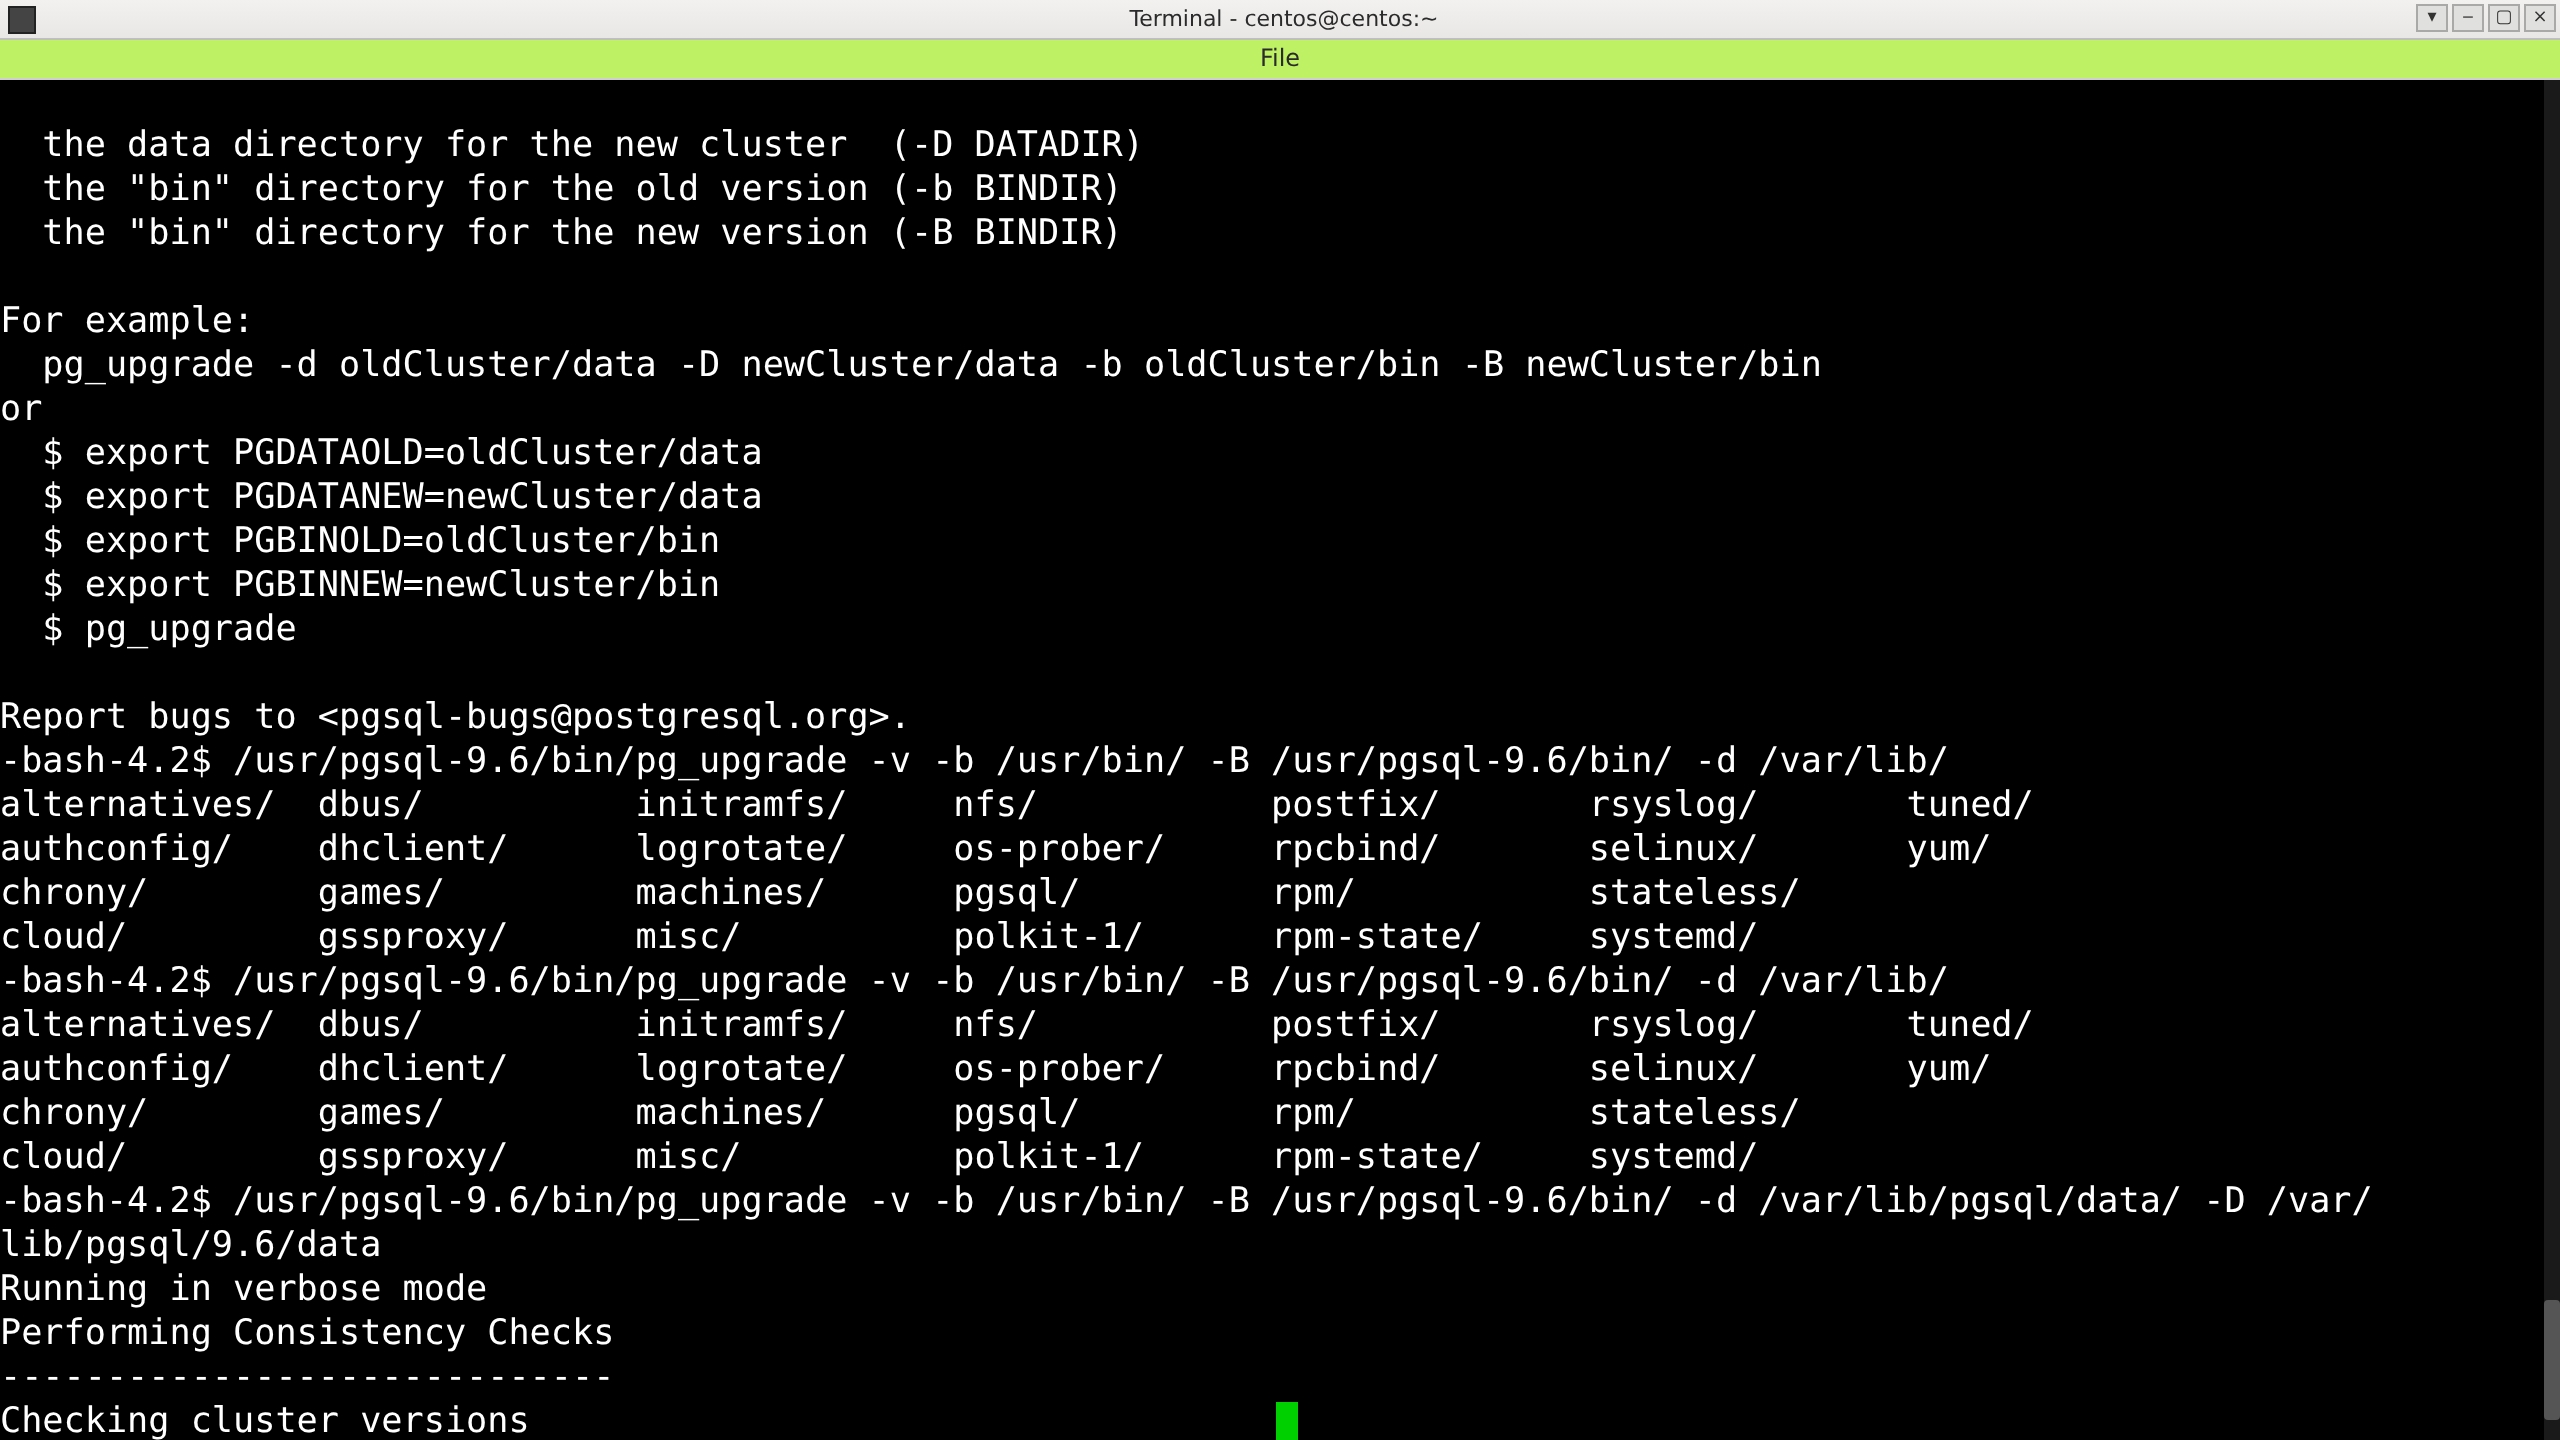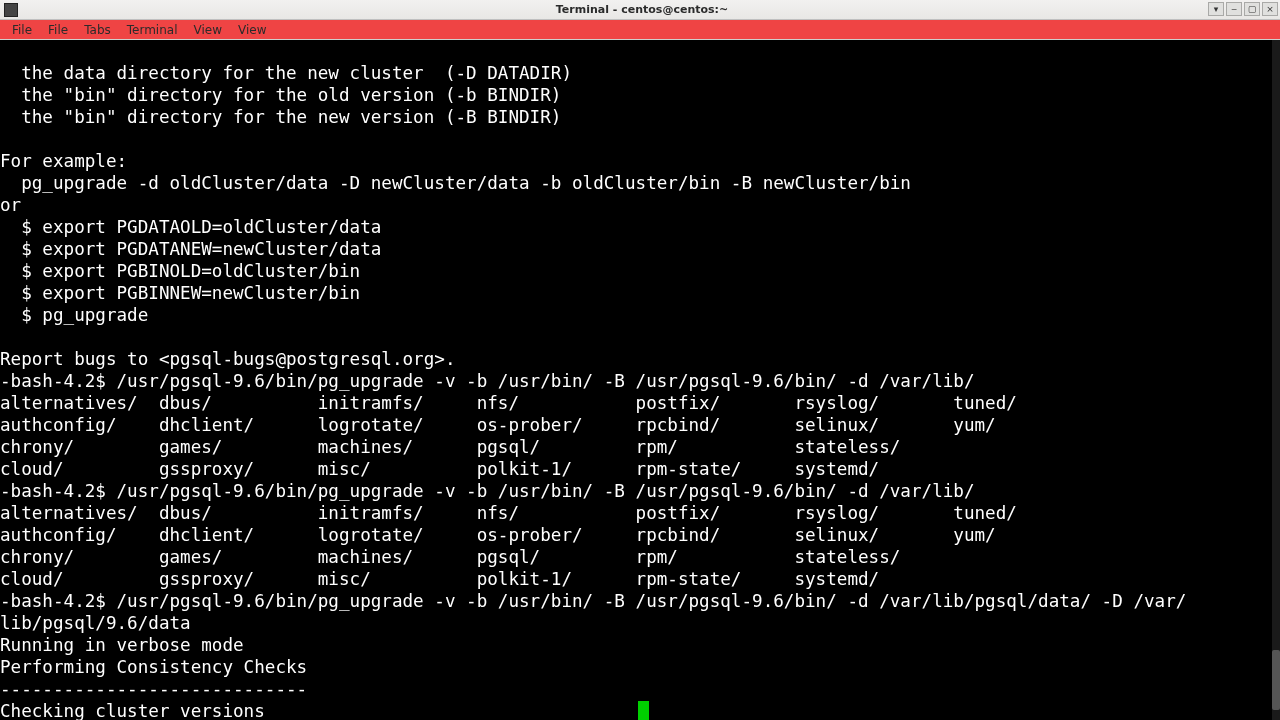--- a/index.html
+++ b/index.html
@@ -24,49 +24,50 @@
   .titlebar .app-icon {
     width: 14px; height: 14px;
     margin: 0 4px;
     background: #444;
     border: 1px solid #222;
   }
   .titlebar .title {
     position: absolute;
     left: 4px; right: 0;
     text-align: center;
-    font-weight: bold;
+    font-weight: normal;
     pointer-events: none;
   }
   .titlebar .window-controls {
     position: absolute;
     right: 2px; top: 2px;
     display: flex;
     gap: 2px;
   }
   .titlebar .wbtn {
     width: 16px; height: 14px;
     background: #e0e0de;
     border: 1px solid #a9a9a7;
     font-size: 9px;
     line-height: 12px;
     text-align: center;
     cursor: pointer;
     color: #333;
   }
   .menubar {
     height: 20px;
-    background: #ef4444;
+    background: #bef264;
     border-bottom: 1px solid #cfcfcd;
     display: flex;
     align-items: center;
     font-size: 12px;
     color: #2b2b2b;
     padding: 0 4px;
     gap: 0;
+    flex-direction: column;
   }
   .menubar .menu-item {
     padding: 2px 8px;
     cursor: pointer;
   }
   .terminal {
     background: #000;
     color: #fff;
     font-family: "DejaVu Sans Mono", "Liberation Mono", monospace;
     font-size: 17.6px;

